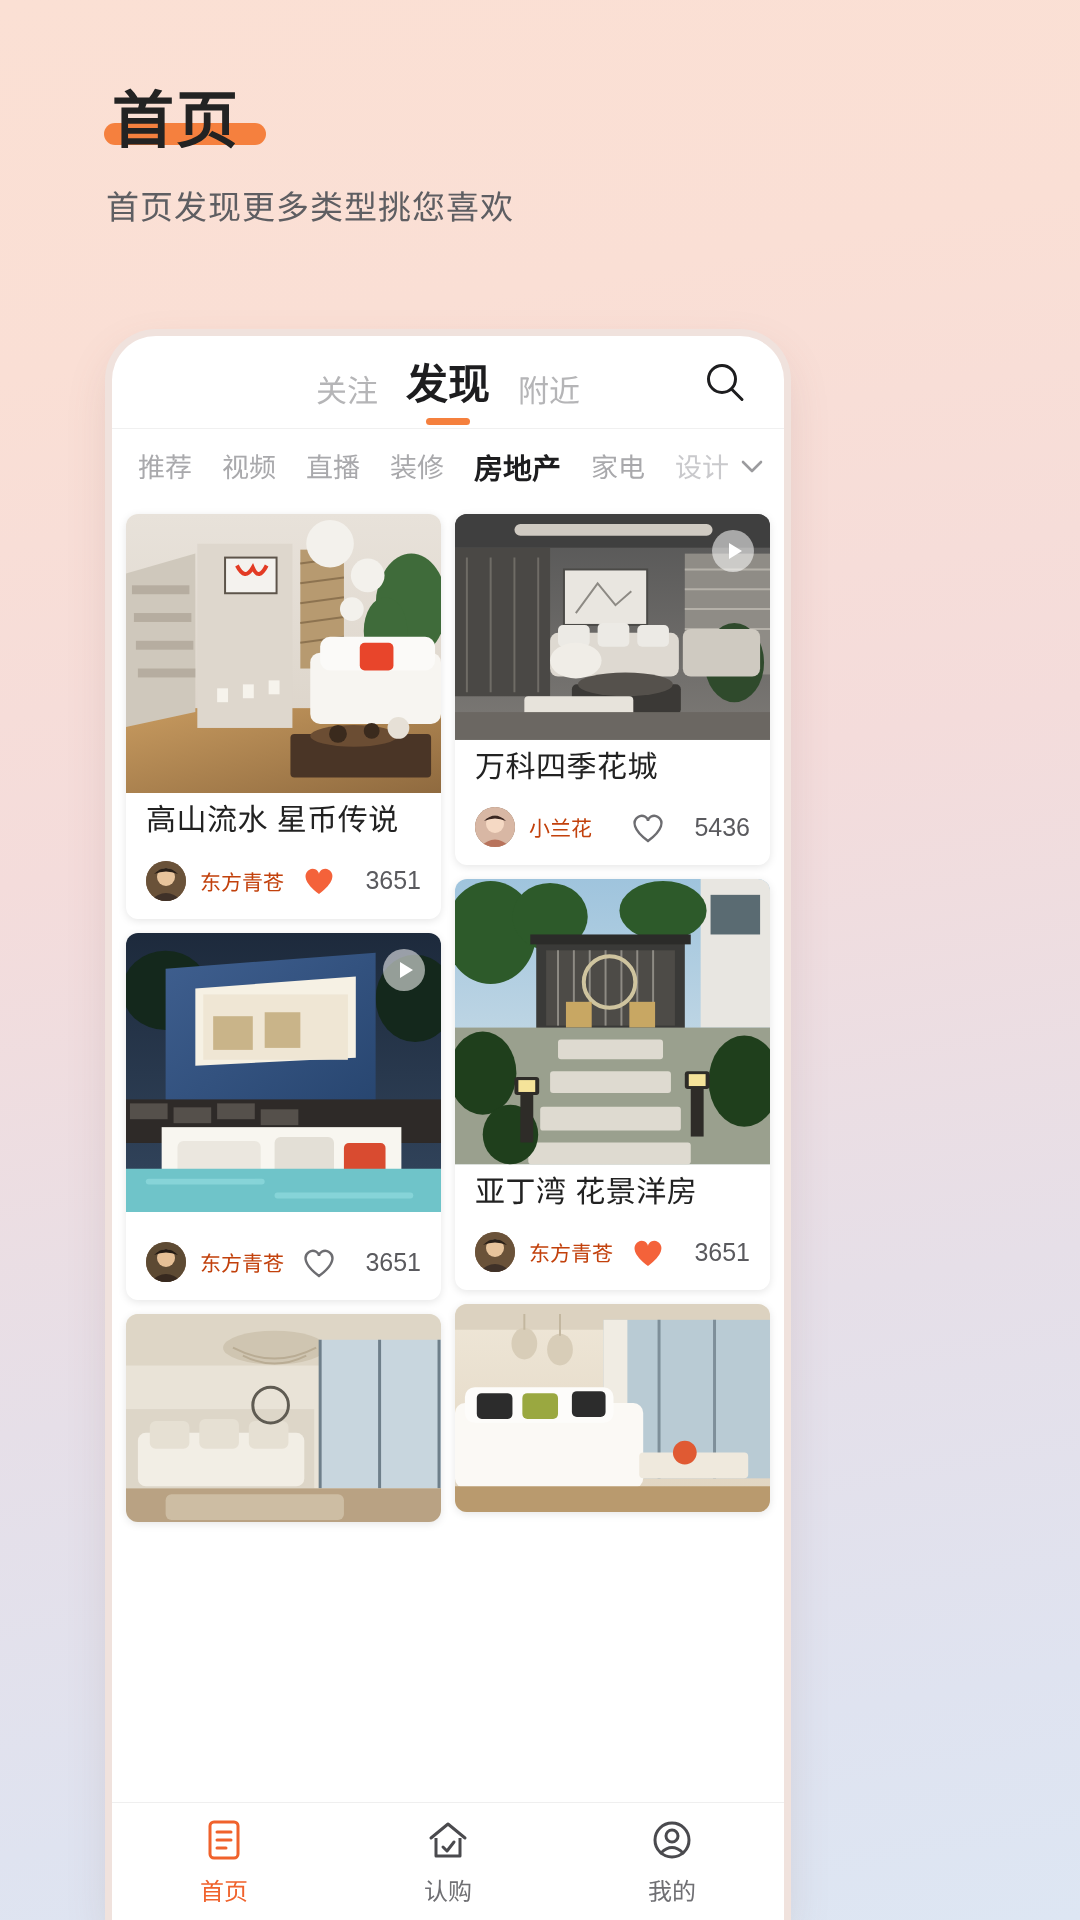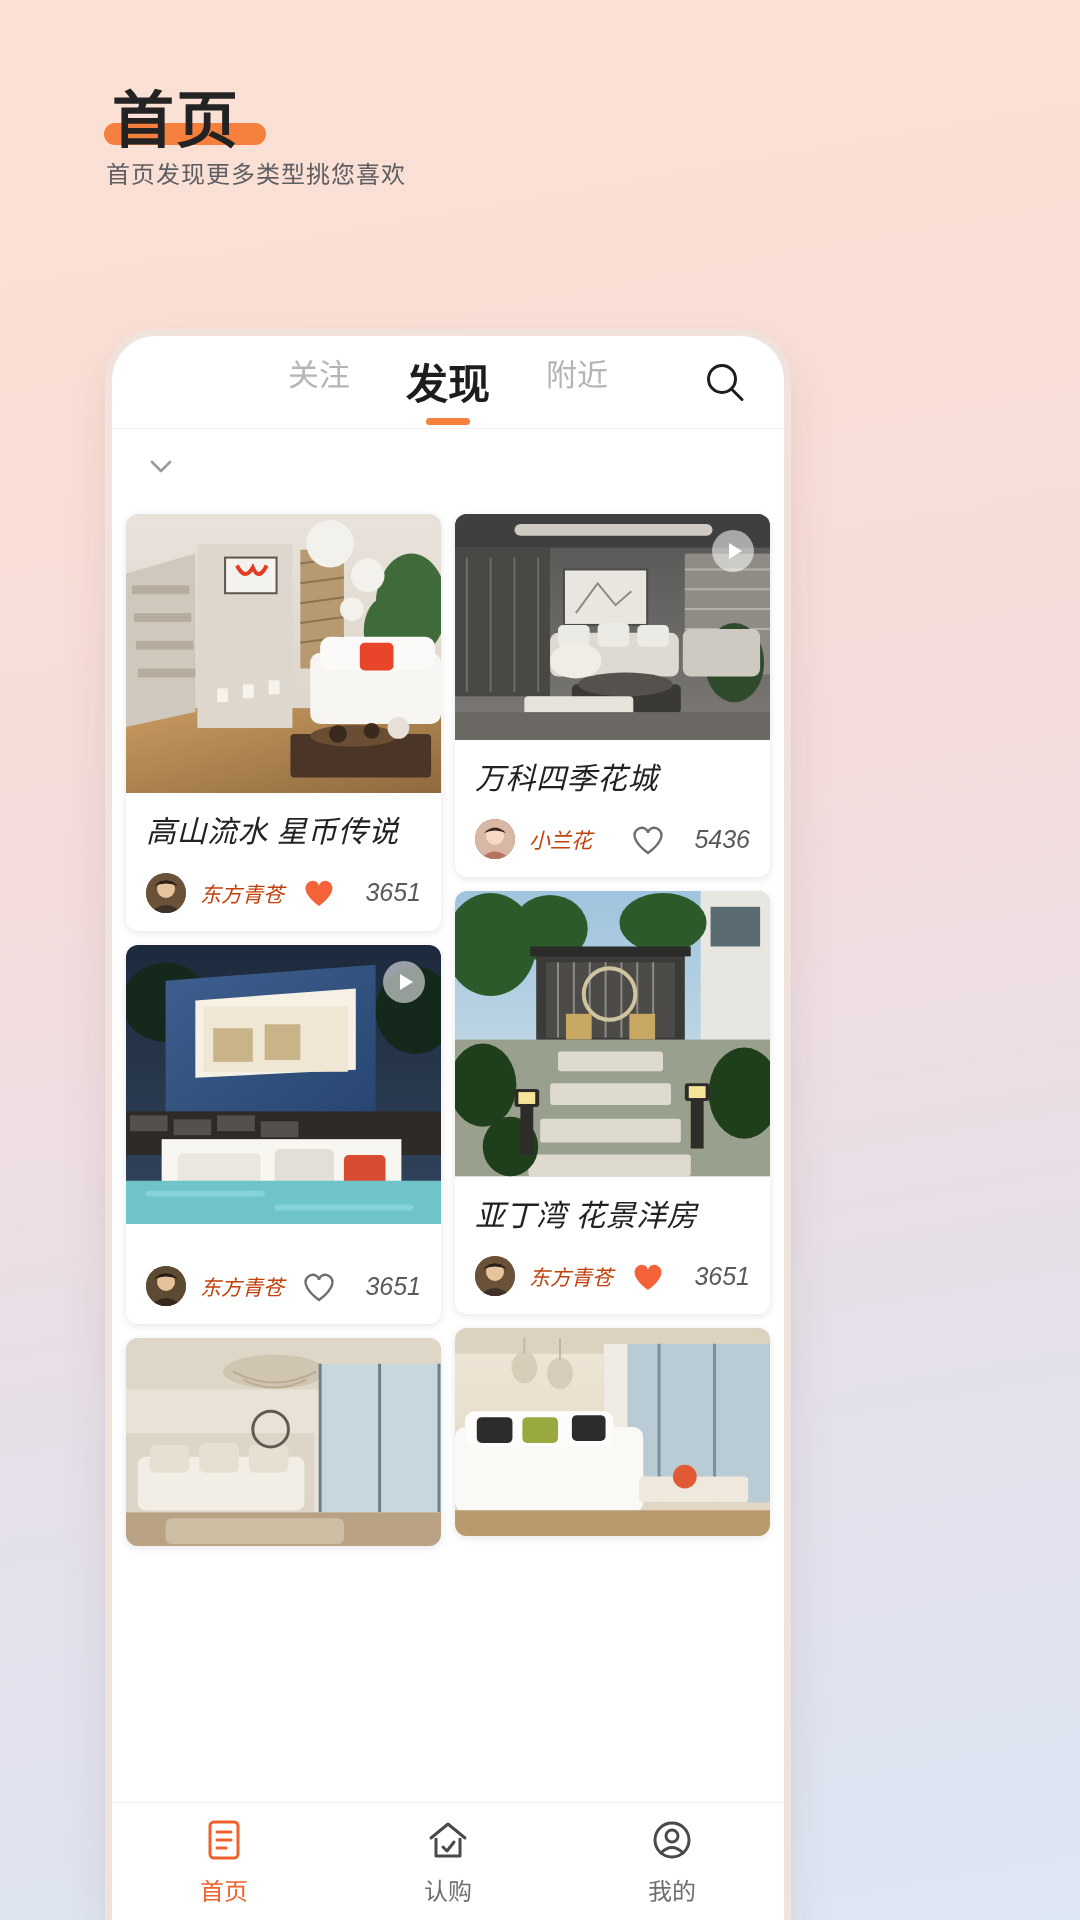--- a/index.html
+++ b/index.html
@@ -15,38 +15,38 @@
   .title-wrap { position:relative; display:inline-block; padding:0 8px; }
   .title-bar {
     position:absolute; left:0; bottom:10px; width:162px; height:22px;
     background:#f5803e; border-radius:11px; z-index:0;
   }
   .page-title {
     position:relative; z-index:1; font-size:62px; font-weight:bold;
     color:#232323; letter-spacing:2px; line-height:1.12;
   }
   .page-sub {
-    margin-left:2px; font-size:24px; color:#5e5e62;
+    margin-top:26px; margin-left:2px; font-size:33px; color:#5e5e62;
     letter-spacing:1px; font-weight:normal;
   }
 
   
   .phone {
     position:absolute; left:112px; top:336px; width:672px; height:1584px;
     background:#ffffff; border-radius:44px 44px 0 0;
     box-shadow:0 0 0 7px #f0e2dd, 0 18px 46px rgba(130,95,90,.18);
     overflow:hidden; display:flex; flex-direction:column;
   }
 
   
   .topbar {
     height:92px; flex:0 0 92px; display:flex; align-items:center;
     justify-content:center; position:relative; padding-top:8px;
   }
-  .tabs { display:flex; align-items:flex-start; gap:56px; }
+  .tabs { display:flex; align-items:flex-end; gap:28px; }
   .tab { font-size:31px; color:#b5b5b7; position:relative; padding-bottom:12px; }
   .tab.active { color:#1d1d1f; font-weight:bold; font-size:42px; }
   .tab.active:after {
     content:""; position:absolute; left:50%; transform:translateX(-50%);
     bottom:-2px; width:44px; height:7px; background:#f5803e; border-radius:4px;
   }
   .search-btn {
     position:absolute; right:36px; top:24px; width:46px; height:46px;
   }
   .search-btn svg { display:block; }
@@ -78,21 +78,21 @@
   .play {
     position:absolute; right:16px; top:16px; width:42px; height:42px;
     border-radius:50%; background:rgba(255,255,255,.55);
     display:flex; align-items:center; justify-content:center;
   }
   .play i {
     width:0; height:0; border-left:13px solid #fff;
     border-top:8px solid transparent; border-bottom:8px solid transparent;
     margin-left:4px; display:block;
   }
-  .cbody { padding:20px 20px 18px 20px;font-style:italic; }
+  .cbody { padding:8px 20px 18px 20px; }
   .ctitle { font-size:30px; color:#222; line-height:1.25; letter-spacing:.5px; }
   .cmeta { display:flex; align-items:center; margin-top:22px; }
   .avatar {
     width:40px; height:40px; border-radius:50%; flex:0 0 40px;
     overflow:hidden; position:relative; background:#8a6a52;
   }
   .avatar .a1 { position:absolute; inset:0; }
   .uname { font-size:21px; color:#c2410c; margin-left:14px; white-space:nowrap; }
   .likes { margin-left:auto; display:flex; align-items:center; gap:29px; }
   .lcount { font-size:25px; color:#5a5a5e; }
@@ -132,20 +132,29 @@
     </div>
     <div class="search-btn">
       <svg viewBox="0 0 46 46" width="46" height="46" aria-hidden="true">
         <circle cx="20" cy="19" r="13.5" fill="none" stroke="#1d1d1f" stroke-width="3"></circle>
         <line x1="30" y1="29.5" x2="40" y2="39.5" stroke="#1d1d1f" stroke-width="3" stroke-linecap="round"></line>
       </svg>
     </div>
   </div>
 
   <div class="chipbar">
+    <div class="chips">
+      <div class="chip">推荐</div>
+      <div class="chip">视频</div>
+      <div class="chip">直播</div>
+      <div class="chip">装修</div>
+      <div class="chip active">房地产</div>
+      <div class="chip">家电</div>
+      <div class="chip faded">设计</div>
+    </div>
     <div class="chev">
       <svg viewBox="0 0 34 34" width="34" height="34" aria-hidden="true">
         <polyline points="8,13 17,22 26,13" fill="none" stroke="#9b9b9e" stroke-width="2.6" stroke-linecap="round" stroke-linejoin="round"></polyline>
       </svg>
     </div>
   </div>
 
   <div class="feed">
 
     <div class="col">

